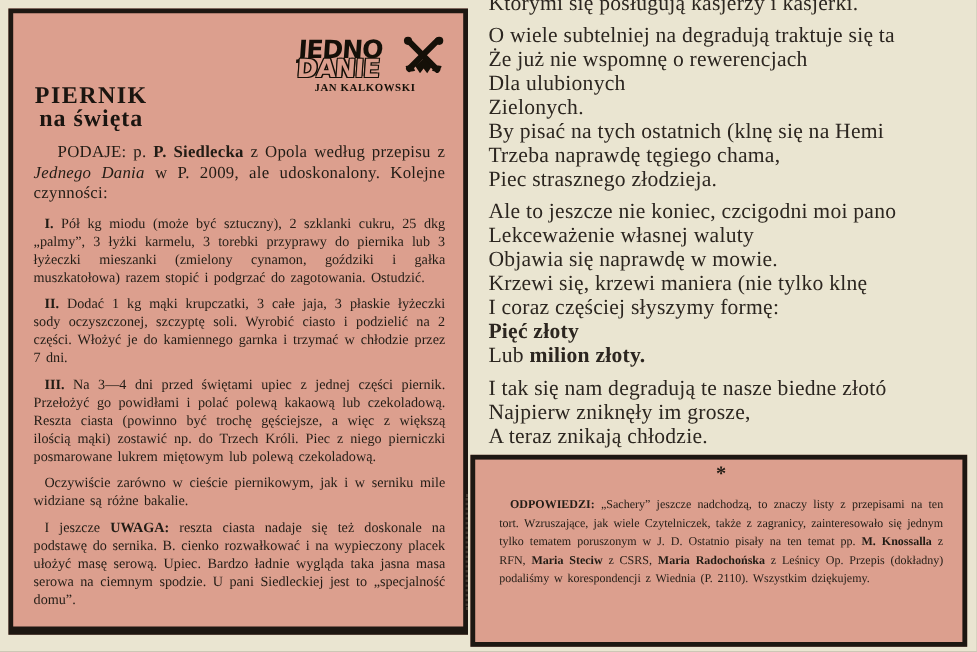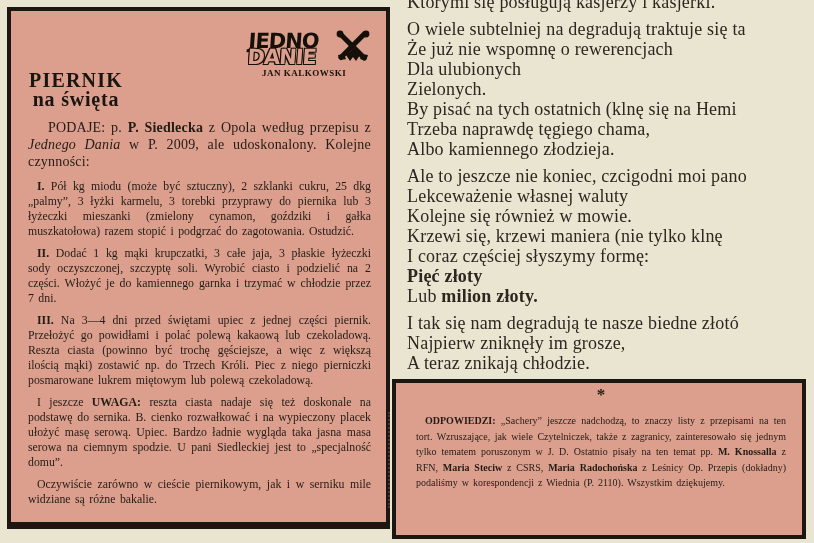--- a/index.html
+++ b/index.html
@@ -150,39 +150,39 @@
       <div class="recipe-title">
         <div class="t1">PIERNIK</div>
         <div class="t2">na święta</div>
       </div>
 
       <div class="recipe-body">
         <p class="par intro"><span>PODAJE: p. </span><span class="b">P. Siedlecka</span><span> z Opola według przepisu z </span><span class="i">Jednego Dania</span><span> w P. 2009, ale udoskonalony. Kolejne czynności:</span></p>
         <p class="par"><span class="b">I.</span><span> Pół kg miodu (może być sztuczny), 2 szklanki cukru, 25 dkg „palmy”, 3 łyżki karmelu, 3 torebki przyprawy do piernika lub 3 łyżeczki mieszanki (zmielony cynamon, goździki i gałka muszkatołowa) razem stopić i podgrzać do zagotowania. Ostudzić.</span></p>
         <p class="par"><span class="b">II.</span><span> Dodać 1 kg mąki krupczatki, 3 całe jaja, 3 płaskie łyżeczki sody oczyszczonej, szczyptę soli. Wyrobić ciasto i podzielić na 2 części. Włożyć je do kamiennego garnka i trzymać w chłodzie przez 7 dni.</span></p>
         <p class="par"><span class="b">III.</span><span> Na 3—4 dni przed świętami upiec z jednej części piernik. Przełożyć go powidłami i polać polewą kakaową lub czekoladową. Reszta ciasta (powinno być trochę gęściejsze, a więc z większą ilością mąki) zostawić np. do Trzech Króli. Piec z niego pierniczki posmarowane lukrem miętowym lub polewą czekoladową.</span></p>
+        <p class="par"><span>Oczywiście zarówno w cieście piernikowym, jak i w serniku mile widziane są różne bakalie.</span></p>
         <p class="par"><span>I jeszcze </span><span class="b">UWAGA:</span><span> reszta ciasta nadaje się też doskonale na podstawę do sernika. B. cienko rozwałkować i na wypieczony placek ułożyć masę serową. Upiec. Bardzo ładnie wygląda taka jasna masa serowa na ciemnym spodzie. U pani Siedleckiej jest to „specjalność domu”.</span></p>
-        <p class="par"><span>Oczywiście zarówno w cieście piernikowym, jak i w serniku mile widziane są różne bakalie.</span></p>
       </div>
 
     </div>
   </div>
 
   <div class="poem">
     <div class="poem-line"><span>Którymi się posługują kasjerzy i kasjerki.</span></div>
     <div class="poem-line gap"><span>O wiele subtelniej na degradują traktuje się ta</span></div>
     <div class="poem-line"><span>Że już nie wspomnę o rewerencjach</span></div>
     <div class="poem-line"><span>Dla ulubionych</span></div>
     <div class="poem-line"><span>Zielonych.</span></div>
     <div class="poem-line"><span>By pisać na tych ostatnich (klnę się na Hemi</span></div>
     <div class="poem-line"><span>Trzeba naprawdę tęgiego chama,</span></div>
-    <div class="poem-line"><span>Albo kamiennego złodzieja.</span></div>
+    <div class="poem-line"><span>Piec strasznego złodzieja.</span></div>
     <div class="poem-line gap"><span>Ale to jeszcze nie koniec, czcigodni moi pano</span></div>
     <div class="poem-line"><span>Lekceważenie własnej waluty</span></div>
-    <div class="poem-line"><span>Kolejne się również w mowie.</span></div>
+    <div class="poem-line"><span>Objawia się naprawdę w mowie.</span></div>
     <div class="poem-line"><span>Krzewi się, krzewi maniera (nie tylko klnę</span></div>
     <div class="poem-line"><span>I coraz częściej słyszymy formę:</span></div>
     <div class="poem-line"><span class="b">Pięć złoty</span></div>
     <div class="poem-line"><span>Lub </span><span class="b">milion złoty.</span></div>
     <div class="poem-line gap"><span>I tak się nam degradują te nasze biedne złotó</span></div>
     <div class="poem-line"><span>Najpierw zniknęły im grosze,</span></div>
     <div class="poem-line"><span>A teraz znikają chłodzie.</span></div>
   </div>
 
   <div class="answers-panel">

